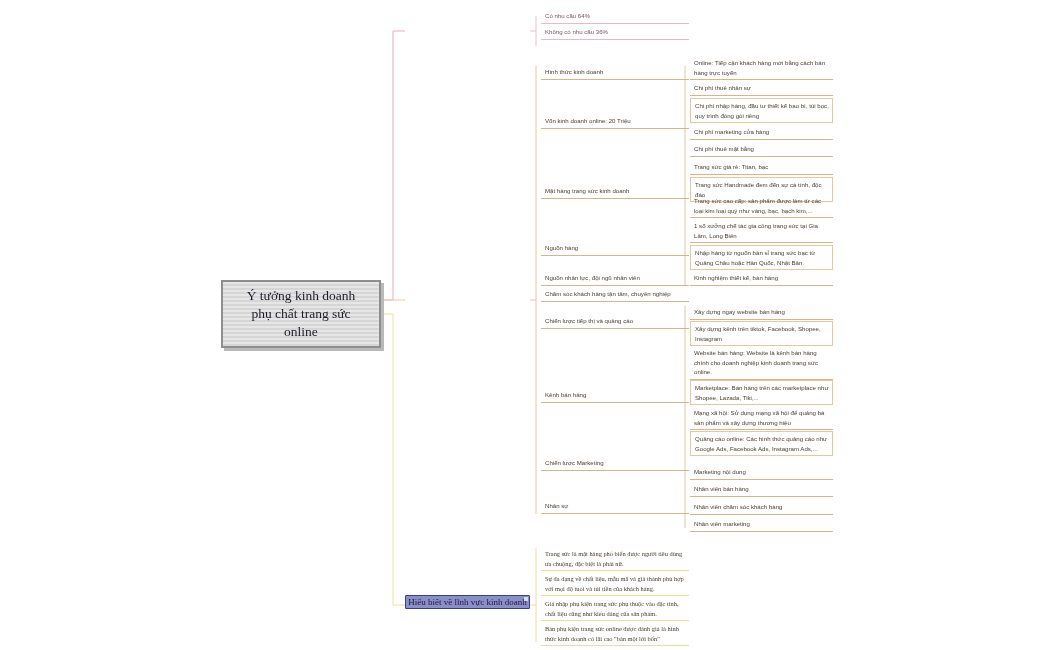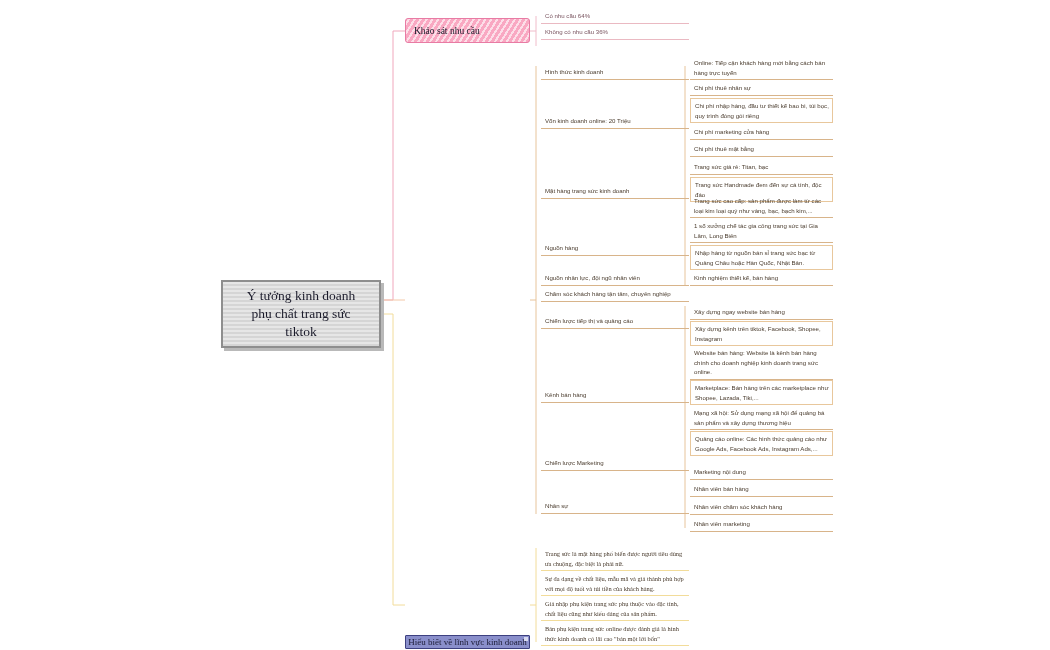--- a/index.html
+++ b/index.html
@@ -65,21 +65,20 @@
        rgba(255,255,255,.62) 3px, rgba(255,255,255,.62) 5px);
     border-radius:3px;
   }
 
   .branch-blue{
     left:405px;top:595px;width:125px;height:14px;
     background:#8a8fcb;
     border:1px solid #3d4080;
     border-radius:1px;
     justify-content:center;
-    margin-top:40px;
   }
   .branch-blue .btxt{color:#1a1a35;font-size:9px;}
   .branch-blue .corner{
     position:absolute;right:1px;top:1px;width:4px;height:4px;
     background:#d8daf0;z-index:3;
   }
 
   
   .leaf{
     position:absolute;box-sizing:border-box;
@@ -125,28 +124,24 @@
     <path d="M685 306 L685 528" fill="none" stroke="#e7c49b" stroke-width="1"></path>
 
     <path d="M530 605 L536 605" fill="none" stroke="#f2dc9a" stroke-width="1"></path>
     <path d="M536 548 L536 642" fill="none" stroke="#f2dc9a" stroke-width="1"></path>
   </svg>
 
   <div class="central">
     <div>
       <div>Ý tưởng kinh doanh</div>
       <div>phụ chất trang sức</div>
-      <div>tiktok</div>
+      <div>online</div>
     </div>
   </div>
 
-  <div class="branch branch-pink">
-    <span class="hatch"></span>
-    <span class="btxt">Khảo sát nhu cầu</span>
-  </div>
 
   <div class="leaf c2 pinkrule" style="top:9px;">
     <span class="ltxt">Có nhu cầu 64%</span>
   </div>
   <div class="leaf c2 pinkrule" style="top:25px;">
     <span class="ltxt">Không có nhu cầu 36%</span>
   </div>
 
 
   <div class="leaf c2" style="top:65px;">

